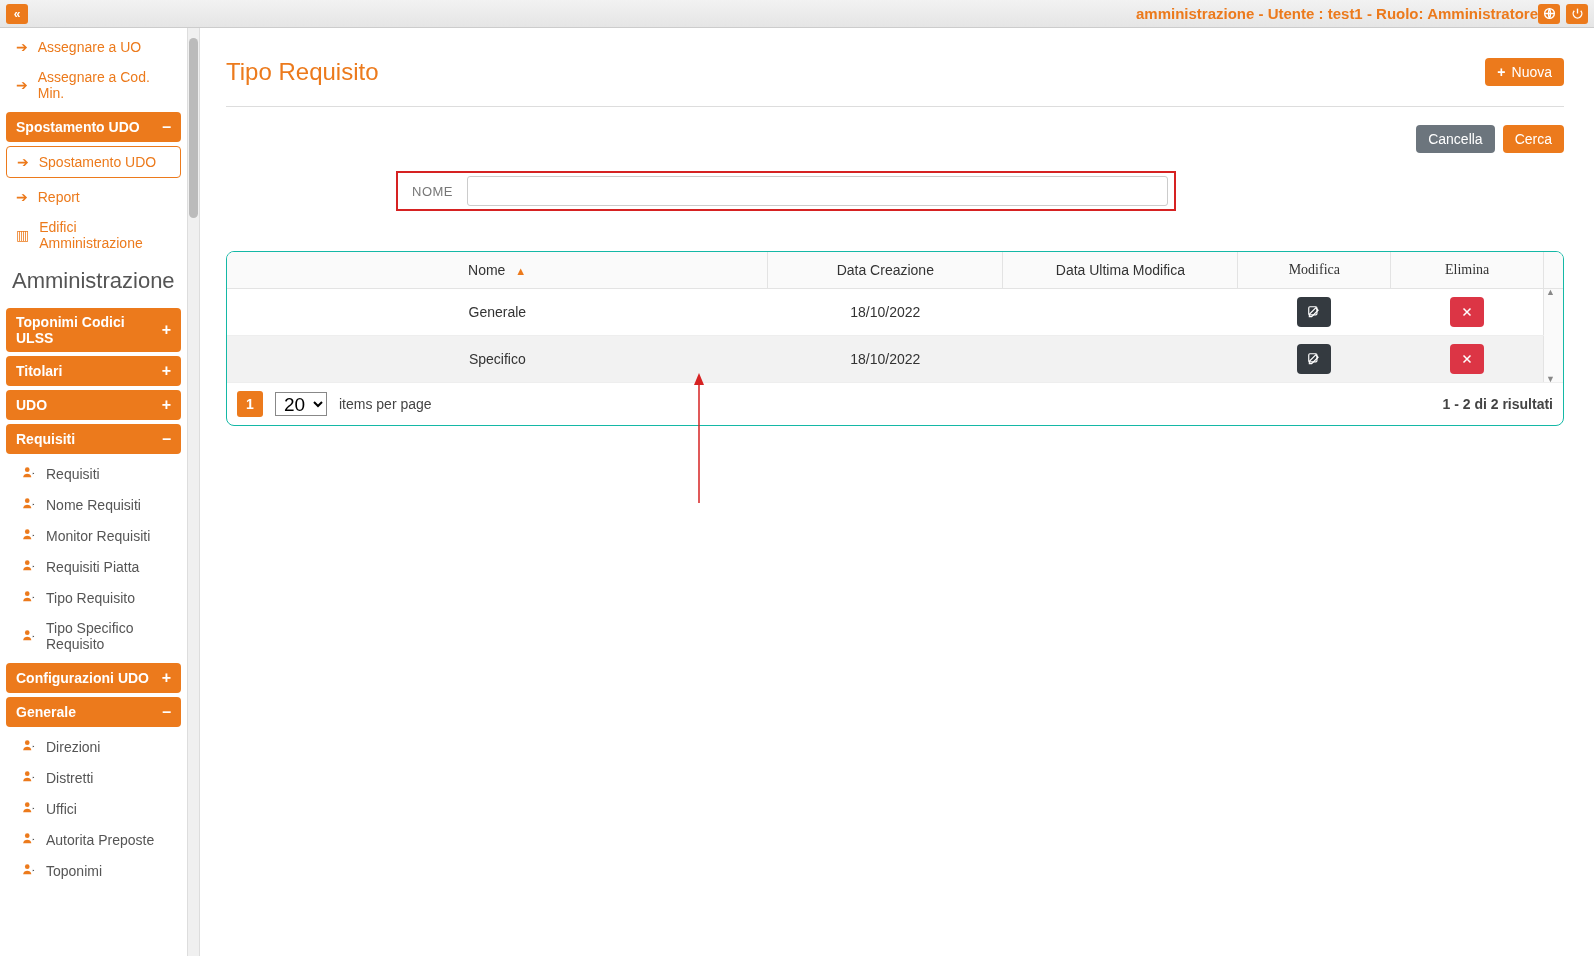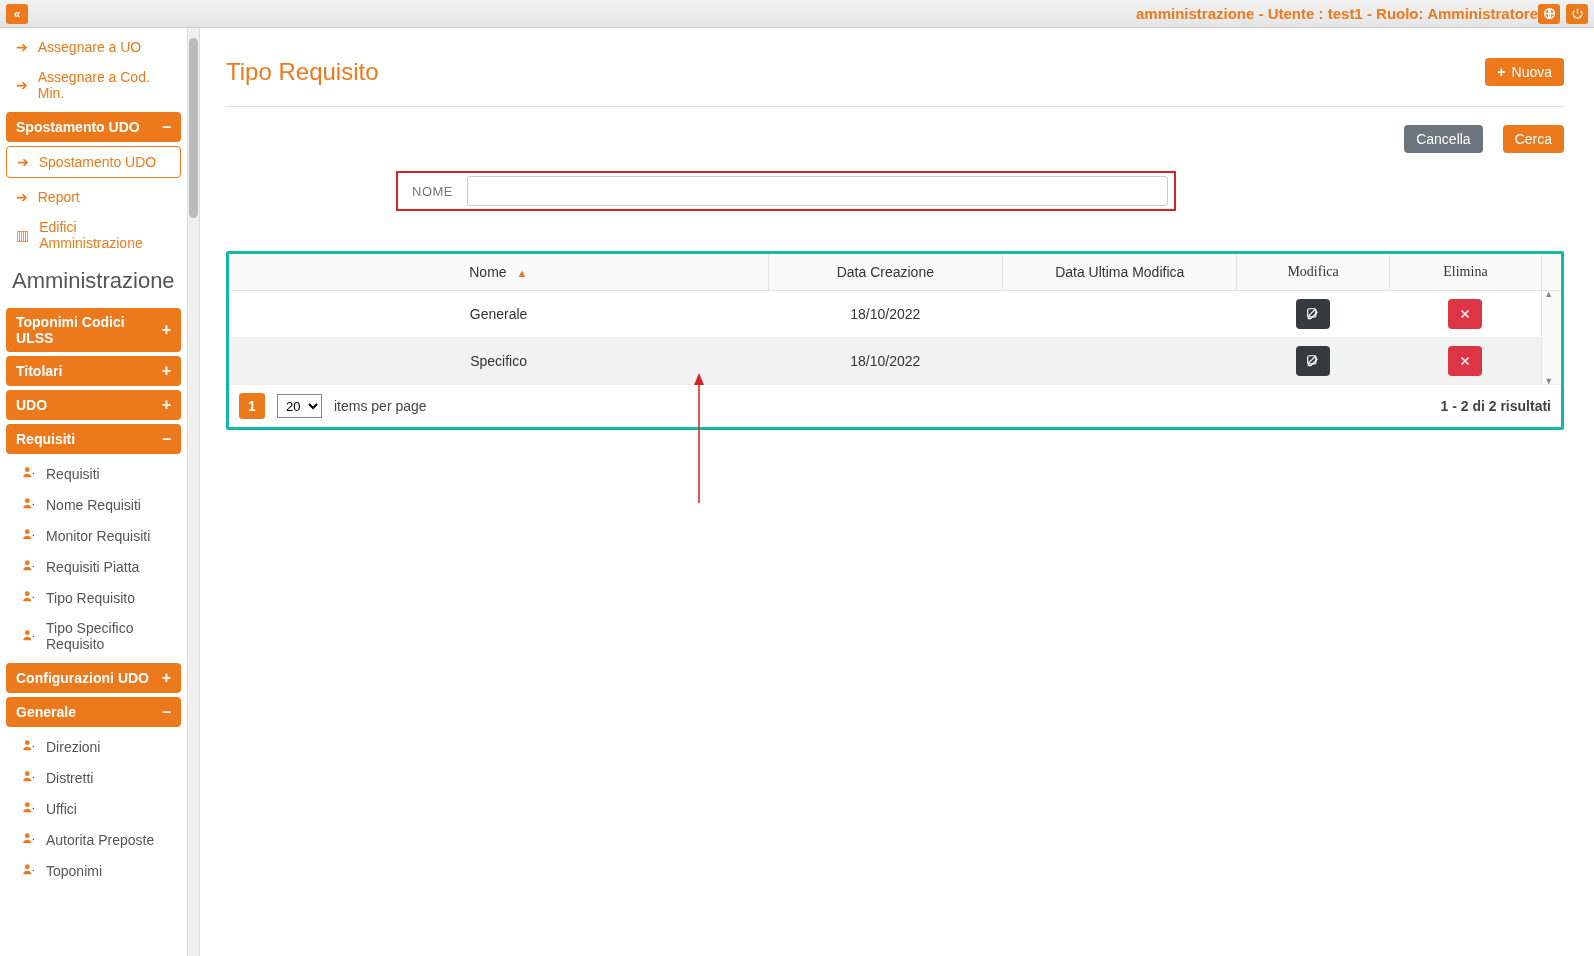--- a/index.html
+++ b/index.html
@@ -133,21 +133,21 @@
     font-size: 14px;
     cursor: pointer;
     color: #fff;
     display: inline-flex; align-items: center; gap: 6px;
   }
   .btn.orange { background: #ec7a1c; }
   .btn.gray { background: #6c757d; }
   .btn.dark { background: #343a40; width: 34px; height: 30px; justify-content: center; padding: 0;}
   .btn.red  { background: #dc3545; width: 34px; height: 30px; justify-content: center; padding: 0;}
   .header-right { margin-left: auto; }
-  .actions-row { display: flex; justify-content: flex-end; gap: 20px; margin-bottom: 18px; }
+  .actions-row { display: flex; justify-content: flex-end; gap: 8px; margin-bottom: 18px; }
   
   .search-box {
     border: 2px solid #d62222;
     display: flex; align-items: center;
     height: 40px;
     width: 780px;
     margin: 0 0 40px 170px;
     position: relative;
   }
   .search-label {
@@ -172,22 +172,22 @@
     width: 140px;
     height: 2px;
   }
   .red-arrow-v {
     position: absolute;
     top: 345px;
     left: 492px;
   }
   
   .table-wrap {
-    border: 3px solid #14b8a6;
-    border-radius: 2px;
+    border: 1px solid #14b8a6;
+    border-radius: 8px;
     overflow: hidden;
     position: relative;
   }
   table { width: 100%; border-collapse: collapse; }
   thead th {
     background: #fafafa;
     font-weight: 500;
     font-size: 14px;
     color: #333;
     padding: 10px 8px;
@@ -215,21 +215,21 @@
   }
   .page-badge {
     background: #ec7a1c; color: #fff;
     width: 26px; height: 26px;
     display: flex; align-items: center; justify-content: center;
     border-radius: 3px;
     font-weight: 600;
   }
   .perpage-select {
     height: 24px; border: 1px solid #888; background: #fff;
-    font-size: 13px; padding: 0 4px;
+    font-size: 19px; padding: 0 4px;
   }
   .footer-right { margin-left: auto; color: #444; font-weight: bold; }
   
   .col-nome { width: 460px; }
   .col-data { width: 200px; }
   .col-mod  { width: 200px; }
   .col-act  { width: 130px; font-family: Liberation Serif, serif; }
 </style>
 </head>
 <body>

